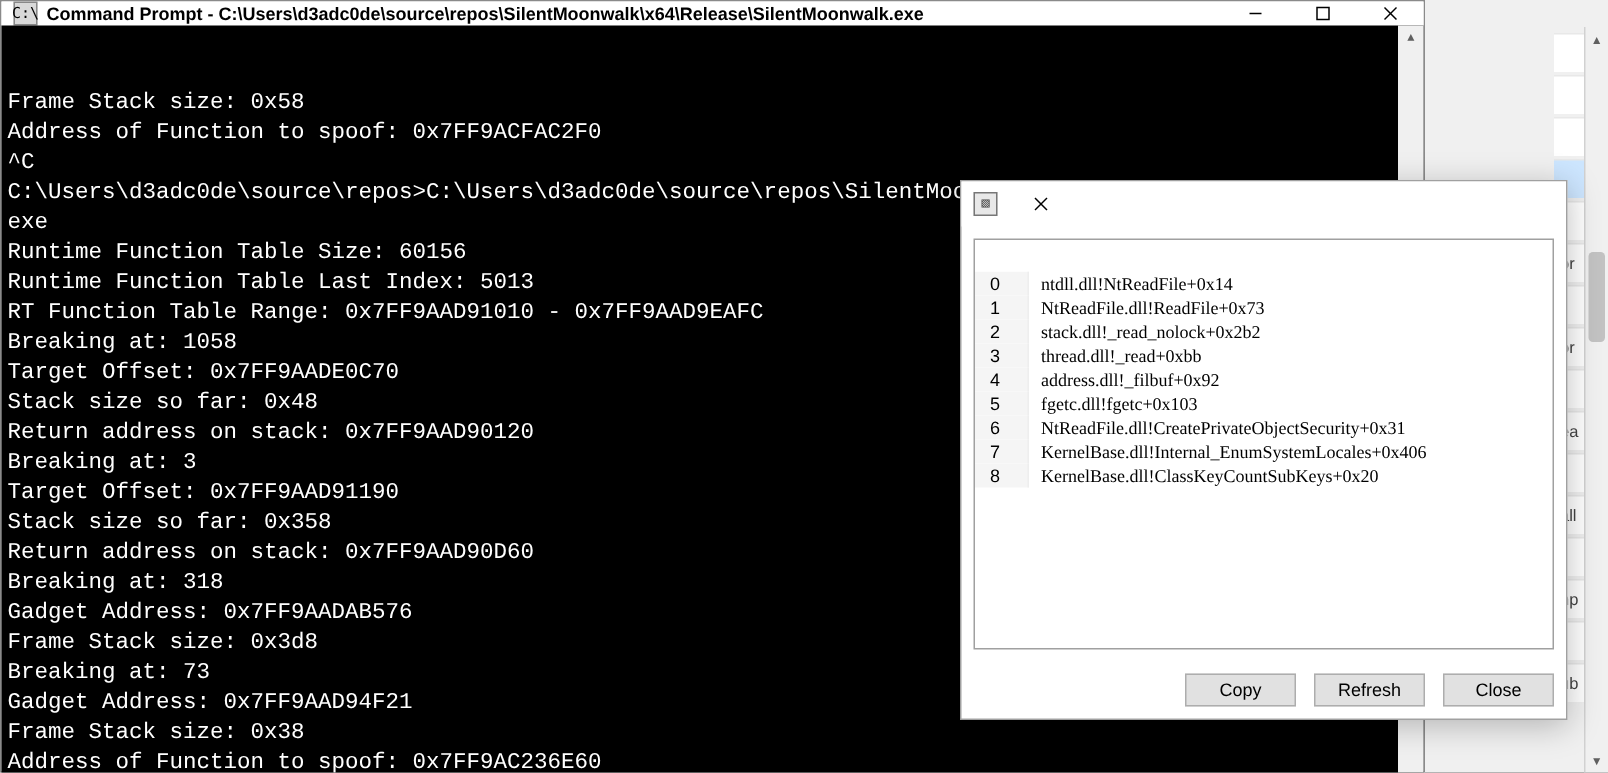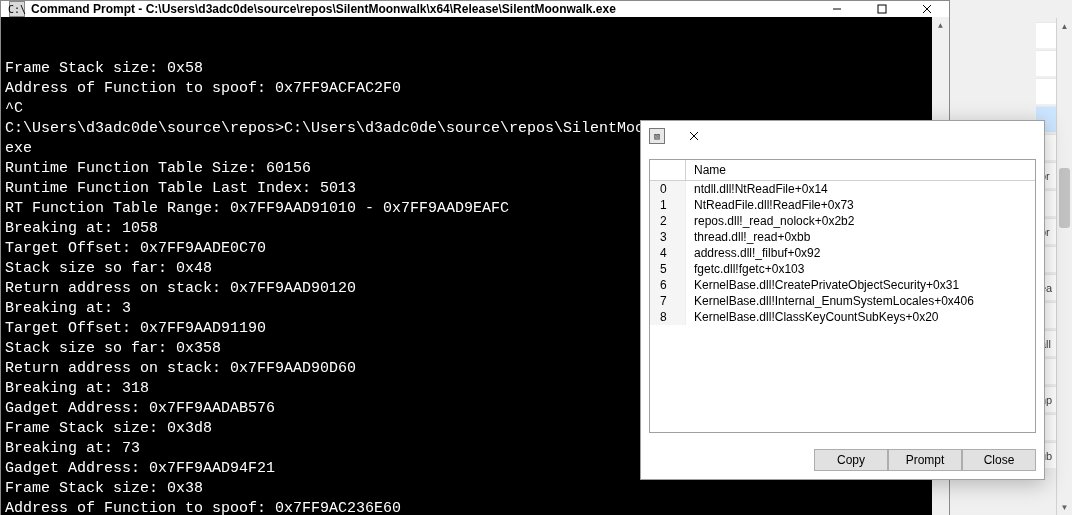--- a/index.html
+++ b/index.html
@@ -143,24 +143,24 @@
     align-items:center;
     background:#fff;
   }
   .stack-header .col-idx{width:36px;border-right:1px solid #d0d0d0;height:100%;}
   .stack-header .col-name{flex:1;padding-left:8px;display:flex;align-items:center;}
   .stack-rows{position:absolute;top:21px;left:0;right:0;bottom:0;overflow:hidden;}
   .stack-row{
     display:flex;height:16px;line-height:16px;align-items:center;
   }
   .stack-row .idx{width:36px;text-align:left;padding-left:10px;color:#000;background:#f5f5f5;border-right:1px solid #eee;}
-  .stack-row .name{flex:1;padding-left:8px;white-space:nowrap;overflow:hidden;}
+  .stack-row .name{flex:1;padding-left:8px;white-space:nowrap;overflow:hidden;font-family:Liberation Serif, serif;}
   .stack-buttons{
     height:38px;display:flex;justify-content:flex-end;align-items:center;
-    padding:0 8px;gap:0;
+    padding:0 8px;gap:12px;
   }
   .stack-btn{
     min-width:74px;height:22px;
     background:#e1e1e1;border:1px solid #adadad;
     font-size:12px;display:flex;align-items:center;justify-content:center;
     color:#000;
   }
 </style>
 </head>
 <body>
@@ -227,61 +227,57 @@
     <div class="btns">
       <div class="tbtn close">
         <svg width="10" height="10">
             <line x1="1" y1="1" x2="9" y2="9" stroke="#000" stroke-width="1"></line>
             <line x1="9" y1="1" x2="1" y2="9" stroke="#000" stroke-width="1"></line>
           </svg>
       </div>
     </div>
   </div>
   <div class="stack-body">
-    <div class="stack-header">
-      <div class="col-idx"></div>
-      <div class="col-name">Name</div>
-    </div>
     <div class="stack-rows" id="stack-rows">
         <div class="stack-row">
           <div class="idx">0</div>
           <div class="name">ntdll.dll!NtReadFile+0x14</div>
         </div>
         <div class="stack-row">
           <div class="idx">1</div>
           <div class="name">NtReadFile.dll!ReadFile+0x73</div>
         </div>
         <div class="stack-row">
           <div class="idx">2</div>
-          <div class="name">repos.dll!_read_nolock+0x2b2</div>
+          <div class="name">stack.dll!_read_nolock+0x2b2</div>
         </div>
         <div class="stack-row">
           <div class="idx">3</div>
           <div class="name">thread.dll!_read+0xbb</div>
         </div>
         <div class="stack-row">
           <div class="idx">4</div>
           <div class="name">address.dll!_filbuf+0x92</div>
         </div>
         <div class="stack-row">
           <div class="idx">5</div>
           <div class="name">fgetc.dll!fgetc+0x103</div>
         </div>
         <div class="stack-row">
           <div class="idx">6</div>
-          <div class="name">KernelBase.dll!CreatePrivateObjectSecurity+0x31</div>
+          <div class="name">NtReadFile.dll!CreatePrivateObjectSecurity+0x31</div>
         </div>
         <div class="stack-row">
           <div class="idx">7</div>
           <div class="name">KernelBase.dll!Internal_EnumSystemLocales+0x406</div>
         </div>
         <div class="stack-row">
           <div class="idx">8</div>
           <div class="name">KernelBase.dll!ClassKeyCountSubKeys+0x20</div>
         </div>
       </div>
   </div>
   <div class="stack-buttons">
     <div class="stack-btn">Copy</div>
-    <div class="stack-btn">Prompt</div>
+    <div class="stack-btn">Refresh</div>
     <div class="stack-btn">Close</div>
   </div>
 </div>
 
 </body></html>

